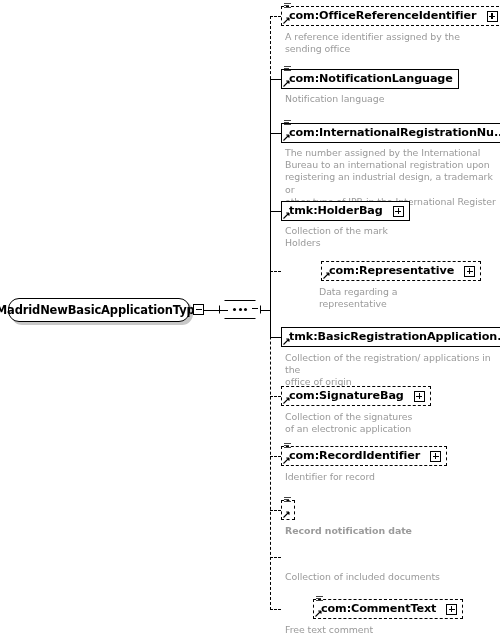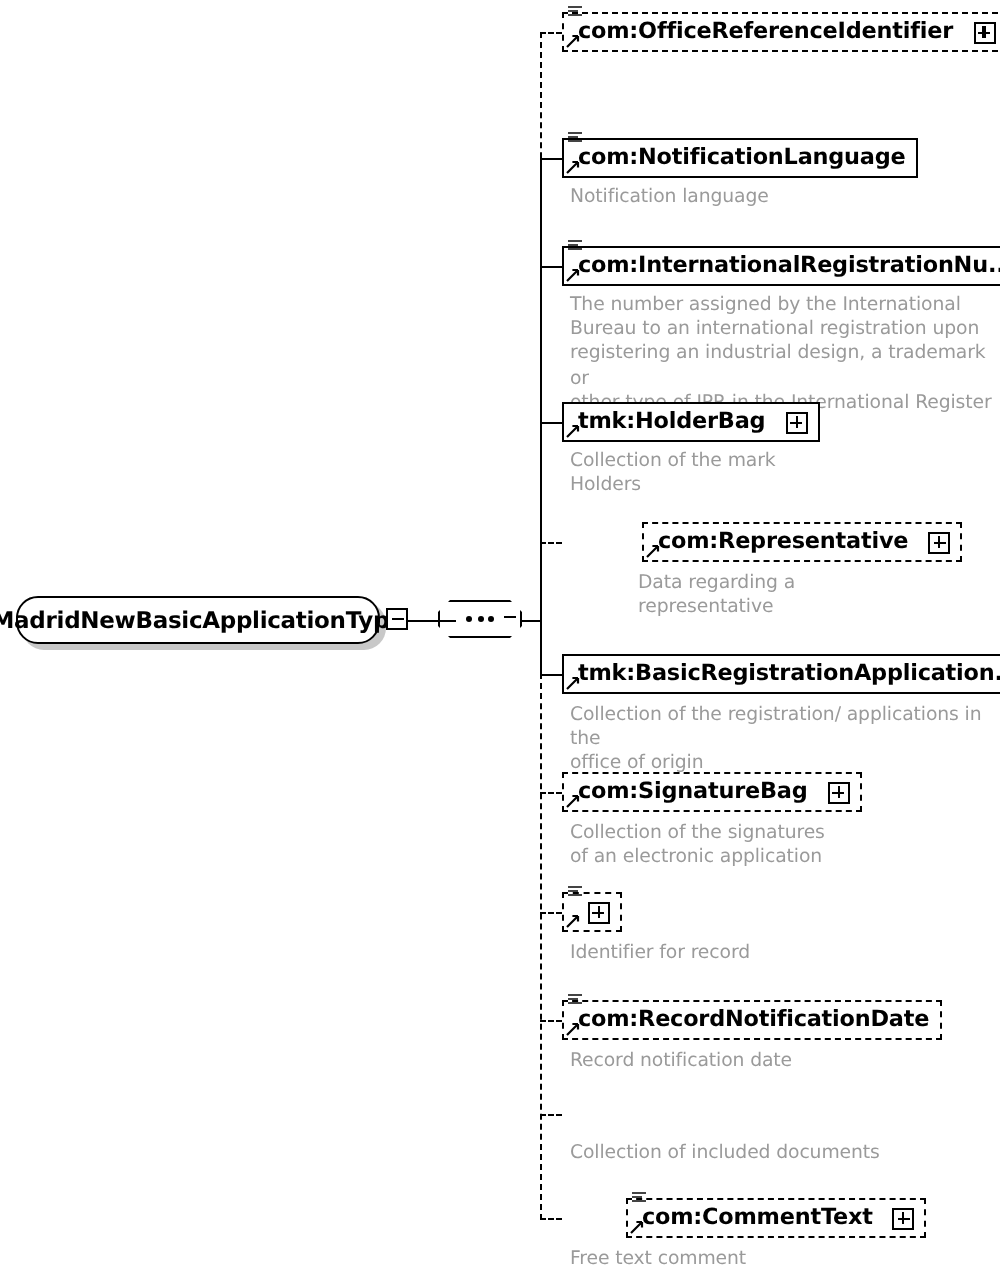--- a/index.html
+++ b/index.html
@@ -299,20 +299,22 @@
         </span>
       <span class="arrow-icon">
         <svg width="7" height="7" viewBox="0 0 7 7">
             <path d="M0.5 6.5 L6 1 M6 1 L3.2 1 M6 1 L6 3.8" stroke="#000" stroke-width="1.1" fill="none"></path>
           </svg>
       </span>
       <span class="elem-name">com:OfficeReferenceIdentifier</span>
       <span class="elem-toggle"></span>
     </div>
   </div>
+  <div class="annot" style="top:31px;">A reference identifier assigned by the
+sending office</div>
 
   <div class="elem" style="top:69px;">
     <div class="elem-shadow" style="width: 178px; height: 20px;"></div><div class="elem-box">
       <span class="type-icon">
           <i></i>
           <i></i>
           <i></i>
         </span>
       <span class="arrow-icon">
         <svg width="7" height="7" viewBox="0 0 7 7">
@@ -405,41 +407,41 @@
       <span class="type-icon">
           <i></i>
           <i></i>
           <i></i>
         </span>
       <span class="arrow-icon">
         <svg width="7" height="7" viewBox="0 0 7 7">
             <path d="M0.5 6.5 L6 1 M6 1 L3.2 1 M6 1 L6 3.8" stroke="#000" stroke-width="1.1" fill="none"></path>
           </svg>
       </span>
+      <span class="elem-name">com:RecordIdentifier</span>
       <span class="elem-toggle"></span>
     </div>
   </div>
   <div class="annot" style="top:471px;">Identifier for record</div>
 
   <div class="elem" style="top:500px;">
     <div class="elem-shadow" style="width: 190px; height: 20px;"></div><div class="elem-box optional">
       <span class="type-icon">
           <i></i>
           <i></i>
           <i></i>
         </span>
       <span class="arrow-icon">
         <svg width="7" height="7" viewBox="0 0 7 7">
             <path d="M0.5 6.5 L6 1 M6 1 L3.2 1 M6 1 L6 3.8" stroke="#000" stroke-width="1.1" fill="none"></path>
           </svg>
       </span>
-      <span class="elem-name">com:RecordNotificationDate</span>
-    </div>
-  </div>
-  <div class="annot" style="top:525px;">Record notification date</div>
+    </div>
+  </div>
+  <div class="annot" style="top:525px;font-weight:bold;">Record notification date</div>
 
   <div class="annot" style="top:571px;">Collection of included documents</div>
 
   <div class="elem" style="top:599px;padding-left:32px;">
     <div class="elem-shadow" style="width: 150px; height: 20px;"></div><div class="elem-box optional">
       <span class="type-icon">
           <i></i>
           <i></i>
           <i></i>
         </span>

